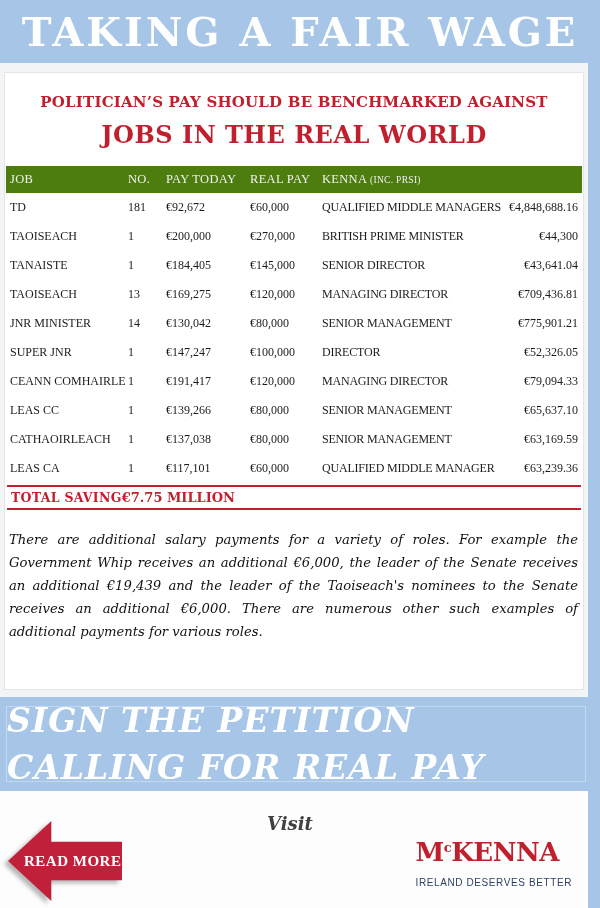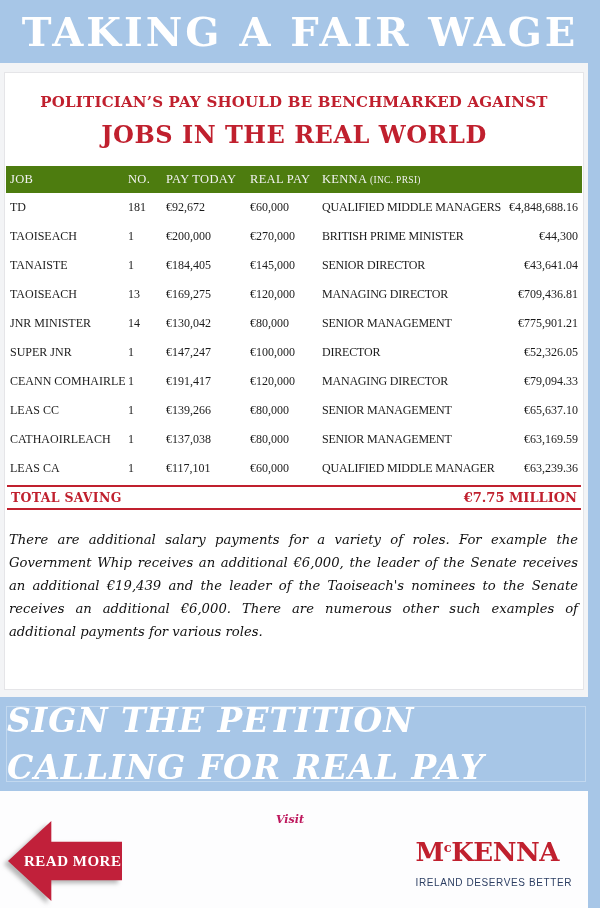--- a/index.html
+++ b/index.html
@@ -60,21 +60,21 @@
   .thead .small-suffix { font-size:9.5px; }
   .tbody-row { height:29px; color:#1b1b1b; font-size:12px; }
   .c-job  { width:118px; }
   .c-no   { width:38px;  }
   .c-pay  { width:84px;  }
   .c-real { width:72px;  }
   .c-world{ flex:1; white-space:nowrap; letter-spacing:-0.2px; }
   .c-save { text-align:right; white-space:nowrap; flex-shrink:0; }
 
   .total-row {
-    display:flex; justify-content:space-between; align-items:center;
+    display:flex; justify-content:flex-start; align-items:center;
     margin:2px 1px 0 1px; padding:3px 4px;
     border-top:2px solid #c0202e; border-bottom:2px solid #c0202e;
     color:#c0202e; font-weight:bold; font-size:13px;
     font-family:"DejaVu Serif", serif;
   }
   .total-row .tl { font-size:12.5px; letter-spacing:0.3px; }
 
   .note {
     margin:18px 4px 0 3px;
     font-style:italic; font-size:13.2px; line-height:23px;
@@ -112,21 +112,21 @@
   .read-more-label {
     position:absolute; left:16px; right:2px; top:50%; transform:translateY(-50%);
     color:#fff; font-family:"Liberation Serif", serif; font-weight:bold;
     font-size:15px; letter-spacing:0.5px; text-align:center; white-space:nowrap;
   }
   .footer-center {
     position:absolute; left:140px; width:300px; top:22px; text-align:center;
   }
   .visit-label {
     font-family:"DejaVu Serif", serif; font-weight:bold; font-style:italic;
-    color:#be185d; font-size:11px;
+    color:#404040; font-size:18px;
   }
   .realpay-link {
     display:block; margin-top:1px; text-decoration:none;
     font-family:"DejaVu Serif", serif; font-weight:bold;
     color:#2d3f63; font-size:33px; letter-spacing:0.5px; white-space:nowrap;
   }
   .mckenna { position:absolute; right:16px; top:44px; text-align:left; }
   .mckenna-word {
     font-family:"DejaVu Serif", serif; font-weight:bold;
     color:#c0202e; font-size:26px; line-height:26px; letter-spacing:-0.5px;

